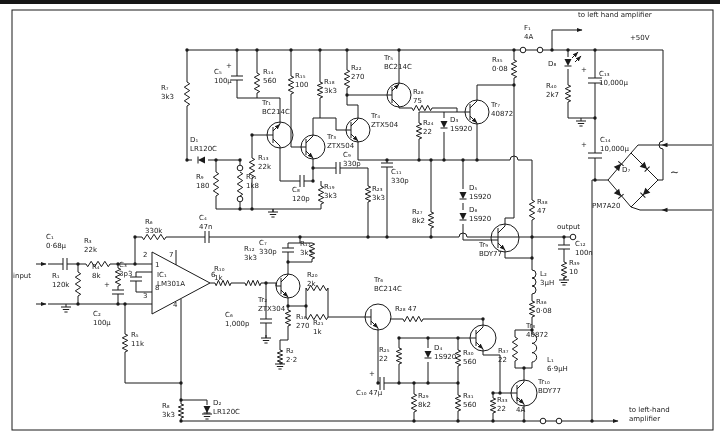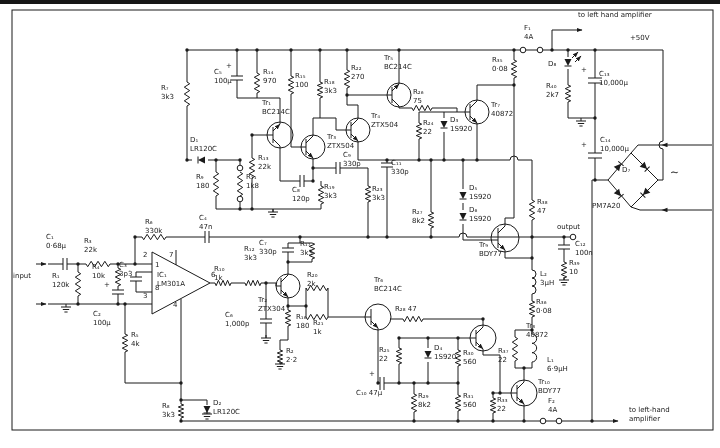--- a/index.html
+++ b/index.html
@@ -313,26 +313,26 @@
 </svg>
 
 <div class="lb" style="left:13px;top:272px">input</div>
 <div class="lb" style="left:46px;top:233px">C₁
 0·68µ</div>
 <div class="lb" style="left:84px;top:237px">R₃
 22k</div>
 <div class="lb" style="left:52px;top:272px">R₁
 120k</div>
 <div class="lb" style="left:92px;top:263px">R₄
-10k</div>
+8k</div>
 <div class="lb" style="left:93px;top:310px">C₂
 100µ</div>
 <div class="lb" style="left:104px;top:281px">+</div>
 <div class="lb" style="left:131px;top:331px">R₅
-4k</div>
+11k</div>
 <div class="lb" style="left:157px;top:271px">IC₁
 LM301A</div>
 <div class="lb" style="left:143px;top:251px">2</div>
 <div class="lb" style="left:143px;top:292px">3</div>
 <div class="lb" style="left:155px;top:261px">1</div>
 <div class="lb" style="left:155px;top:284px">8</div>
 <div class="lb" style="left:173px;top:301px">4</div>
 <div class="lb" style="left:169px;top:251px">7</div>
 <div class="lb" style="left:211px;top:271px">6</div>
 <div class="lb" style="left:119px;top:261px">C₃
@@ -348,21 +348,21 @@
 <div class="lb" style="left:196px;top:173px">R₉
 180</div>
 <div class="lb" style="left:246px;top:173px">R₁₁
 1k8</div>
 <div class="lb" style="left:258px;top:154px">R₁₃
 22k</div>
 <div class="lb" style="left:214px;top:68px">C₅
 100µ</div>
 <div class="lb" style="left:226px;top:62px">+</div>
 <div class="lb" style="left:263px;top:68px">R₁₄
-970</div>
+560</div>
 <div class="lb" style="left:295px;top:72px">R₁₅
 100</div>
 <div class="lb" style="left:324px;top:78px">R₁₈
 3k3</div>
 <div class="lb" style="left:351px;top:64px">R₂₂
 270</div>
 <div class="lb" style="left:262px;top:99px">Tr₁
 BC214C</div>
 <div class="lb" style="left:327px;top:133px">Tr₃
 ZTX504</div>
@@ -397,21 +397,21 @@
 <div class="lb" style="left:592px;top:202px">PM7A20</div>
 <div class="lb big" style="left:670px;top:167px">∼</div>
 <div class="lb" style="left:292px;top:186px">C₈
 120p</div>
 <div class="lb" style="left:324px;top:183px">R₁₉
 3k3</div>
 <div class="lb" style="left:343px;top:151px">C₉
 330p</div>
 <div class="lb" style="left:372px;top:185px">R₂₃
 3k3</div>
-<div class="lb" style="left:391px;top:159px">C₁₁
+<div class="lb" style="left:391px;top:168px">C₁₁
 330p</div>
 <div class="lb" style="left:412px;top:208px">R₂₇
 8k2</div>
 <div class="lb" style="left:469px;top:184px">D₅
 1S920</div>
 <div class="lb" style="left:469px;top:206px">D₆
 1S920</div>
 <div class="lb" style="left:537px;top:198px">R₃₈
 47</div>
 <div class="lb" style="left:479px;top:241px">Tr₉
@@ -426,21 +426,21 @@
 <div class="lb" style="left:536px;top:298px">R₃₆
 0·08</div>
 <div class="lb" style="left:547px;top:356px">L₁
 6·9µH</div>
 <div class="lb" style="left:498px;top:347px">R₃₇
 22</div>
 <div class="lb" style="left:526px;top:322px">Tr₈
 40872</div>
 <div class="lb" style="left:538px;top:378px">Tr₁₀
 BDY77</div>
-<div class="lb" style="left:548px;top:397px">F₂
+<div class="lb" style="left:516px;top:397px">F₂
 4A</div>
 <div class="lb" style="left:570px;top:448px">−50V</div>
 <div class="lb" style="left:629px;top:406px">to left-hand
 amplifier</div>
 <div class="lb" style="left:374px;top:276px">Tr₆
 BC214C</div>
 <div class="lb" style="left:395px;top:305px">R₂₈  47</div>
 <div class="lb" style="left:379px;top:346px">R₂₅
 22</div>
 <div class="lb" style="left:434px;top:344px">D₄
@@ -463,21 +463,21 @@
 1k</div>
 <div class="lb" style="left:244px;top:245px">R₁₂
 3k3</div>
 <div class="lb" style="left:307px;top:271px">R₂₀
 2k</div>
 <div class="lb" style="left:313px;top:319px">R₂₁
 1k</div>
 <div class="lb" style="left:225px;top:311px">C₆
 1,000p</div>
 <div class="lb" style="left:296px;top:313px">R₁₆
-180</div>
+270</div>
 <div class="lb" style="left:286px;top:347px">R₂
 2·2</div>
 <div class="lb" style="left:258px;top:296px">Tr₂
 ZTX304</div>
 <div class="lb" style="left:162px;top:402px">R₈
 3k3</div>
 <div class="lb" style="left:213px;top:399px">D₂
 LR120C</div>
 </div>
 

